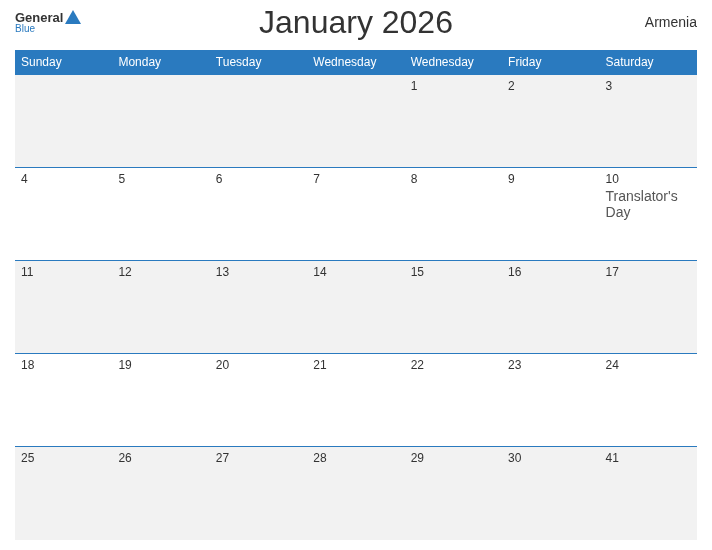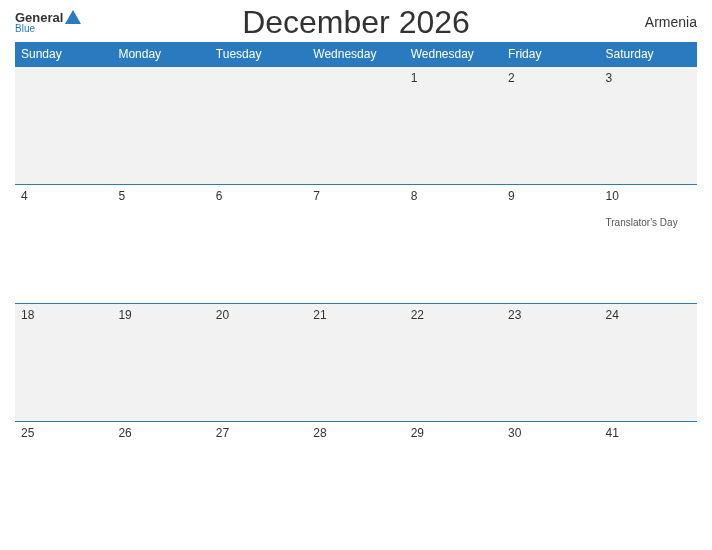--- a/index.html
+++ b/index.html
@@ -14,21 +14,21 @@
       width: 712px;
       height: 550px;
       padding: 10px 15px 10px 15px;
       display: flex;
       flex-direction: column;
     }
     .header {
       display: flex;
       align-items: center;
       justify-content: space-between;
-      margin-bottom: 8px;
+      margin-bottom: 16px;
       position: relative;
     }
     .logo {
       display: flex;
       align-items: center;
       gap: 2px;
     }
     .logo-text-general {
       font-size: 13px;
       font-weight: bold;
@@ -93,41 +93,41 @@
     }
     .calendar-table tbody tr:nth-child(even) td {
       background-color: #fff;
     }
     .day-number {
       font-size: 12px;
       color: #333;
       display: block;
     }
     .event-text {
-      font-size: 10px;
+      font-size: 14px;
       color: #555;
-      margin-top: 14px;
+      margin-top: 2px;
       display: block;
     }
   </style>
 </head>
 <body>
 
 <div class="calendar-container">
   <div class="header">
     <div class="logo">
       <div style="display:flex;flex-direction:column;align-items:flex-start;">
         <div style="display:flex;align-items:center;">
           <span class="logo-text-general">General</span>
           <div class="logo-triangle"></div>
         </div>
         <span class="logo-text-blue" style="margin-top:-2px;">Blue</span>
       </div>
     </div>
-    <div class="month-title">December 2026</div>
+    <div class="month-title">January 2026</div>
     <div class="country">Armenia</div>
   </div>
 
   <table class="calendar-table">
     <thead>
       <tr>
       <th>Sunday</th>
           <th>Monday</th>
           <th>Tuesday</th>
           <th>Wednesday</th>
@@ -171,20 +171,43 @@
           <td>
             <span class="day-number">9</span>
           </td>
           <td>
             <span class="day-number">10</span>
             <span class="event-text">Translator's Day</span>
           </td>
         </tr>
         <tr>
           <td>
+            <span class="day-number">11</span>
+          </td>
+          <td>
+            <span class="day-number">12</span>
+          </td>
+          <td>
+            <span class="day-number">13</span>
+          </td>
+          <td>
+            <span class="day-number">14</span>
+          </td>
+          <td>
+            <span class="day-number">15</span>
+          </td>
+          <td>
+            <span class="day-number">16</span>
+          </td>
+          <td>
+            <span class="day-number">17</span>
+          </td>
+        </tr>
+        <tr>
+          <td>
             <span class="day-number">18</span>
           </td>
           <td>
             <span class="day-number">19</span>
           </td>
           <td>
             <span class="day-number">20</span>
           </td>
           <td>
             <span class="day-number">21</span>

